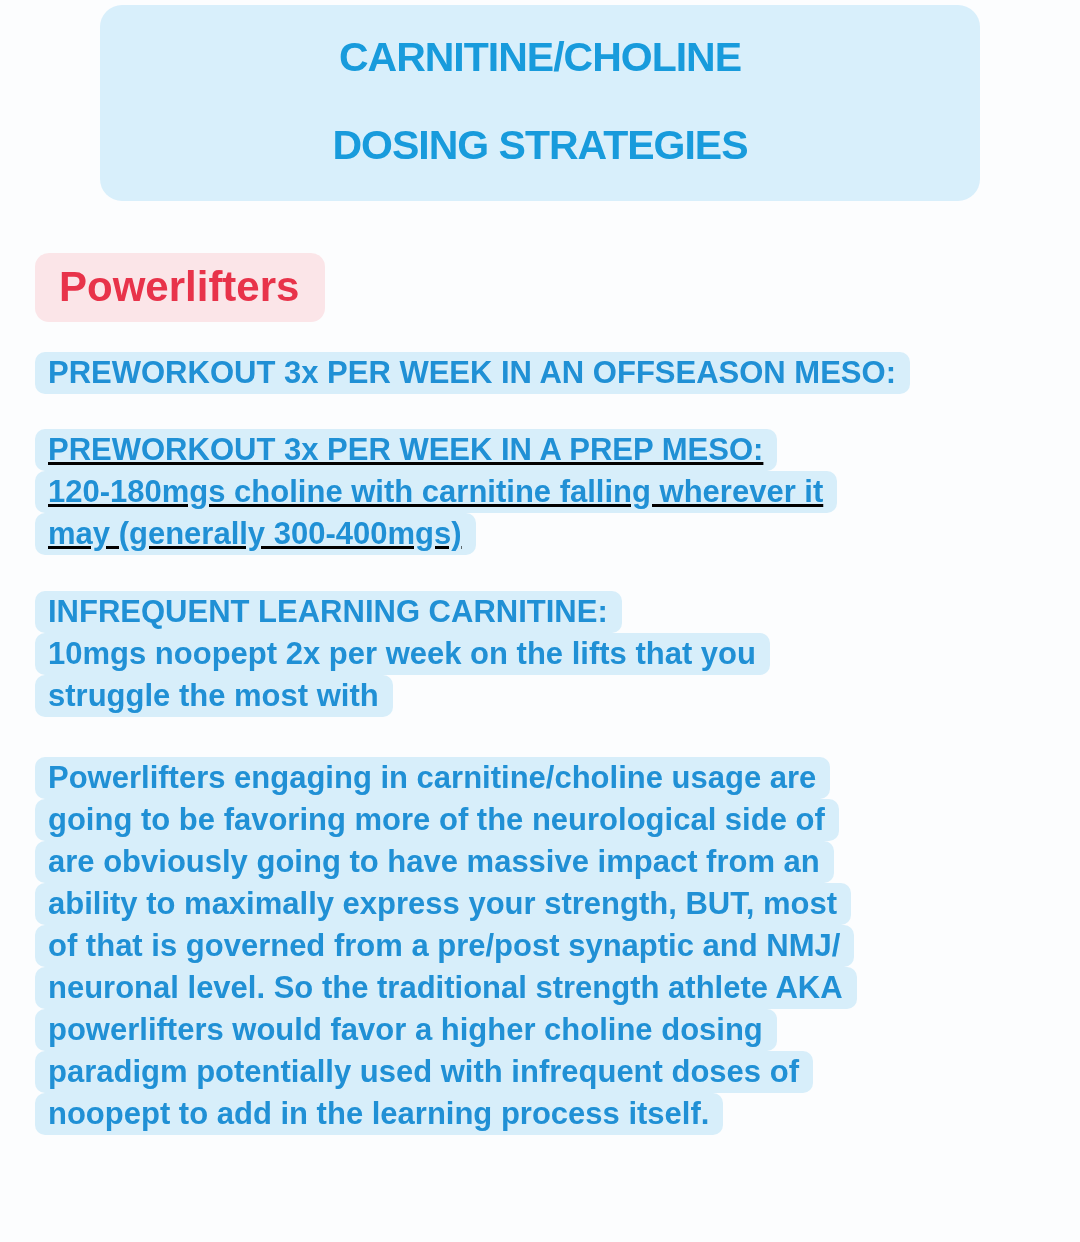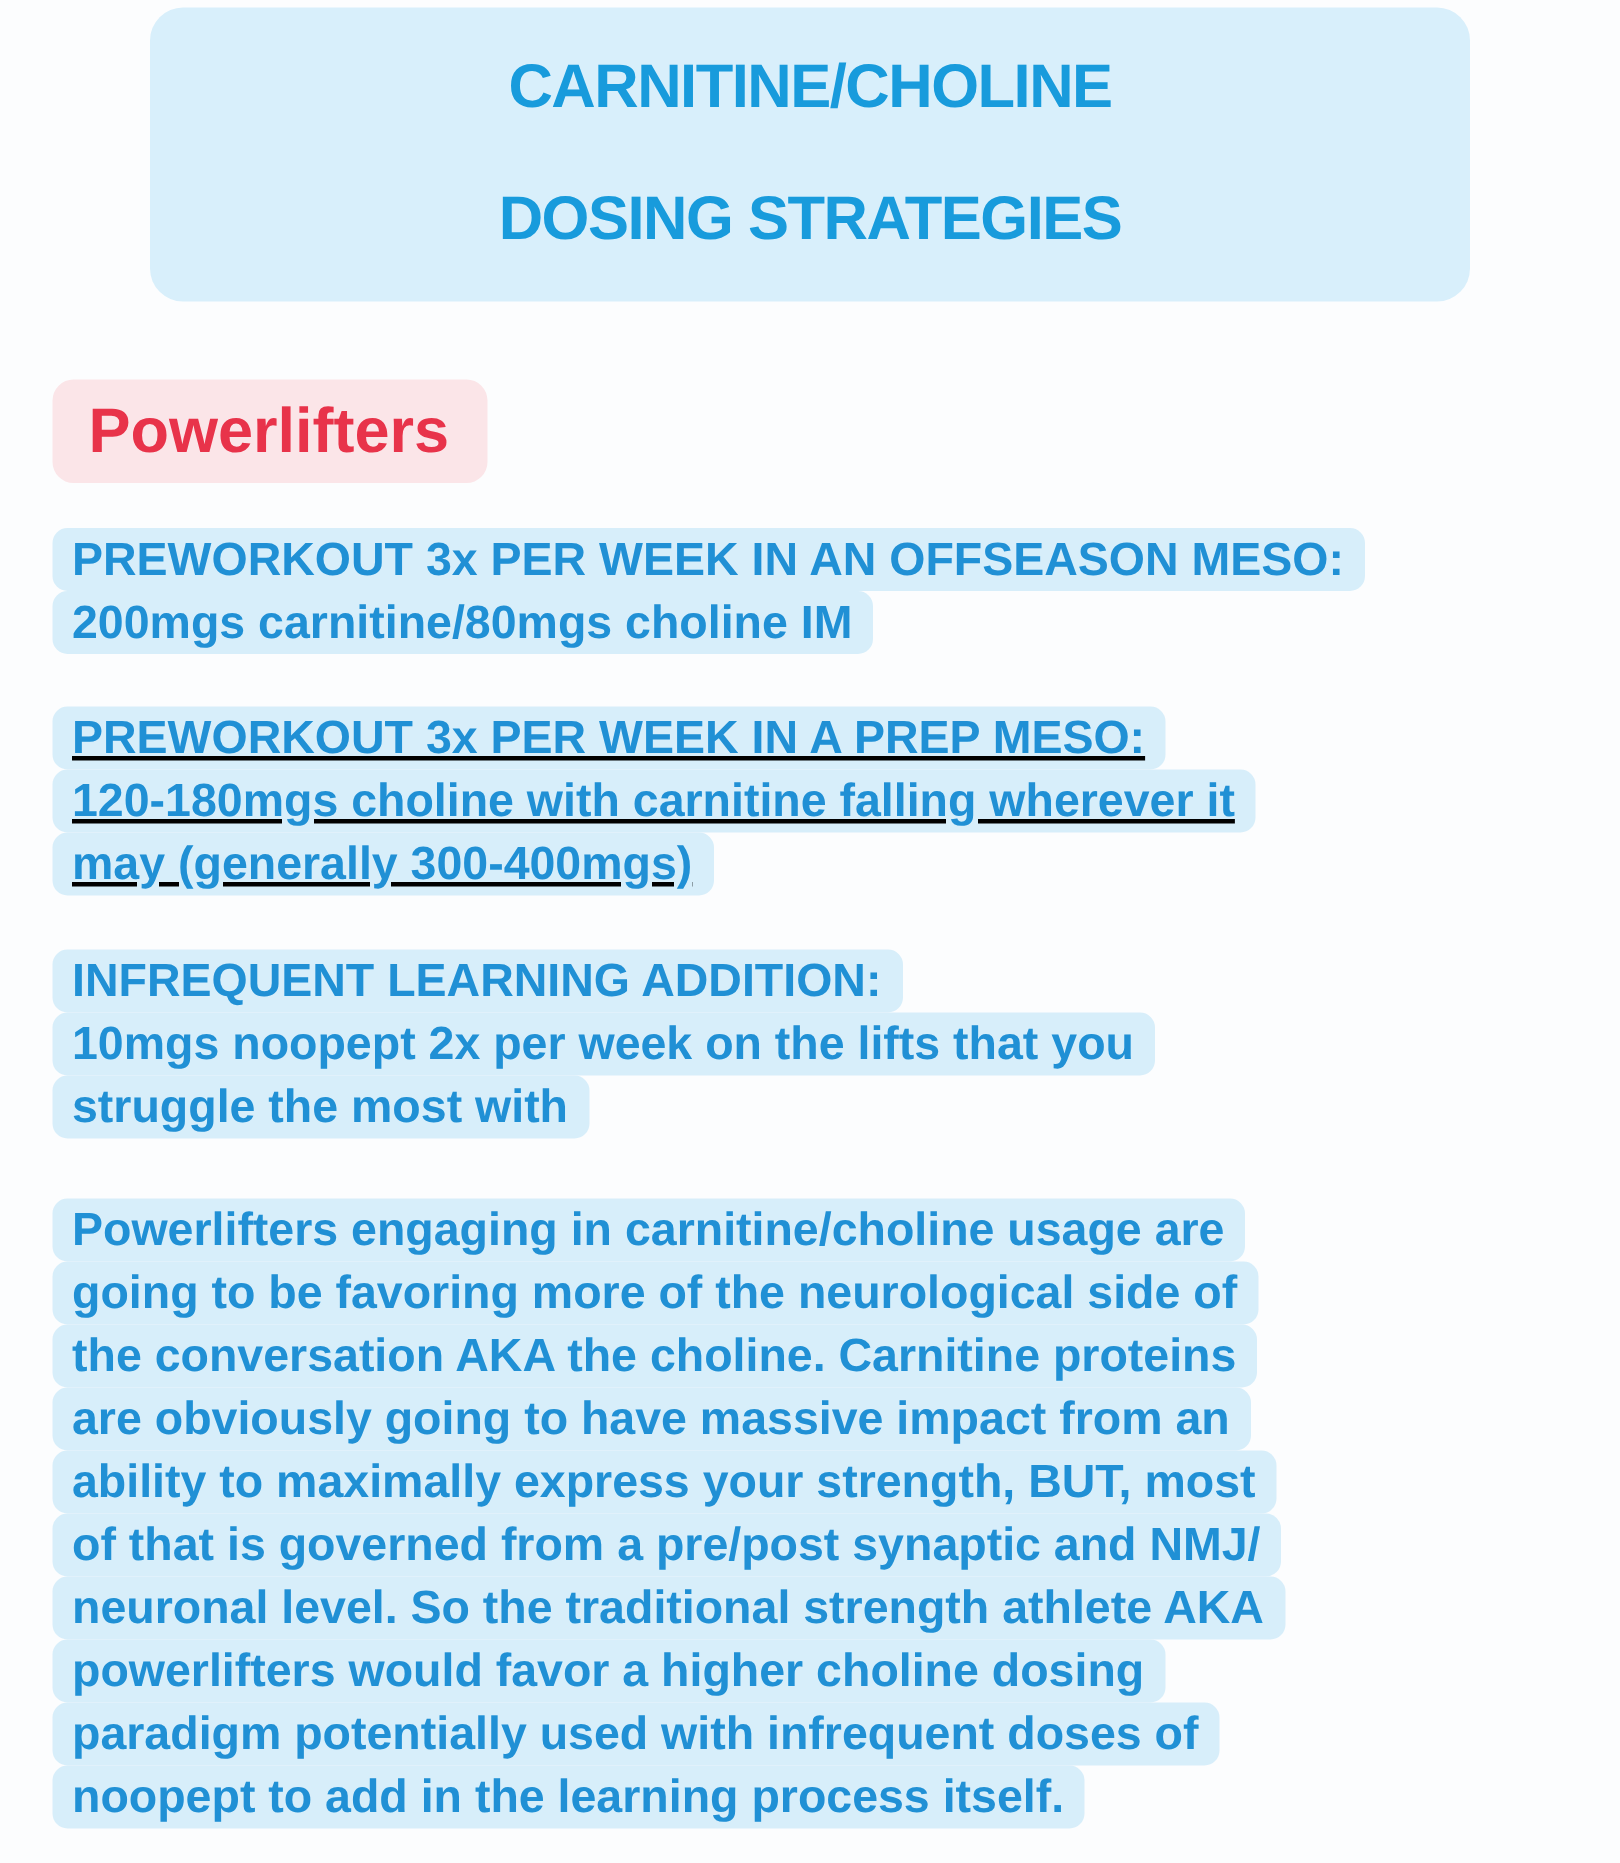--- a/index.html
+++ b/index.html
@@ -74,39 +74,37 @@
 
   <div class="title-card">
     <span class="title-line">CARNITINE/CHOLINE</span>
     <span class="title-line">DOSING STRATEGIES</span>
   </div>
 
   <div class="badge">Powerlifters</div>
 
   <div class="block b1">
     <span class="line">PREWORKOUT 3x PER WEEK IN AN OFFSEASON MESO:</span>
-    <span class="line">200mgs carnitine/80mgs choline IM</span>
   </div>
 
   <div class="block b2">
     <span class="line">PREWORKOUT 3x PER WEEK IN A PREP MESO:</span>
     <span class="line">120-180mgs choline with carnitine falling wherever it</span>
     <span class="line">may (generally 300-400mgs)</span>
   </div>
 
   <div class="block b3">
-    <span class="line">INFREQUENT LEARNING ADDITION:</span>
+    <span class="line">INFREQUENT LEARNING CARNITINE:</span>
     <span class="line">10mgs noopept 2x per week on the lifts that you</span>
     <span class="line">struggle the most with</span>
   </div>
 
   <div class="block b4">
     <span class="line">Powerlifters engaging in carnitine/choline usage are</span>
     <span class="line">going to be favoring more of the neurological side of</span>
-    <span class="line">the conversation AKA the choline. Carnitine proteins</span>
     <span class="line">are obviously going to have massive impact from an</span>
     <span class="line">ability to maximally express your strength, BUT, most</span>
     <span class="line">of that is governed from a pre/post synaptic and NMJ/</span>
     <span class="line">neuronal level. So the traditional strength athlete AKA</span>
     <span class="line">powerlifters would favor a higher choline dosing</span>
     <span class="line">paradigm potentially used with infrequent doses of</span>
     <span class="line">noopept to add in the learning process itself.</span>
   </div>
 
 </div>

